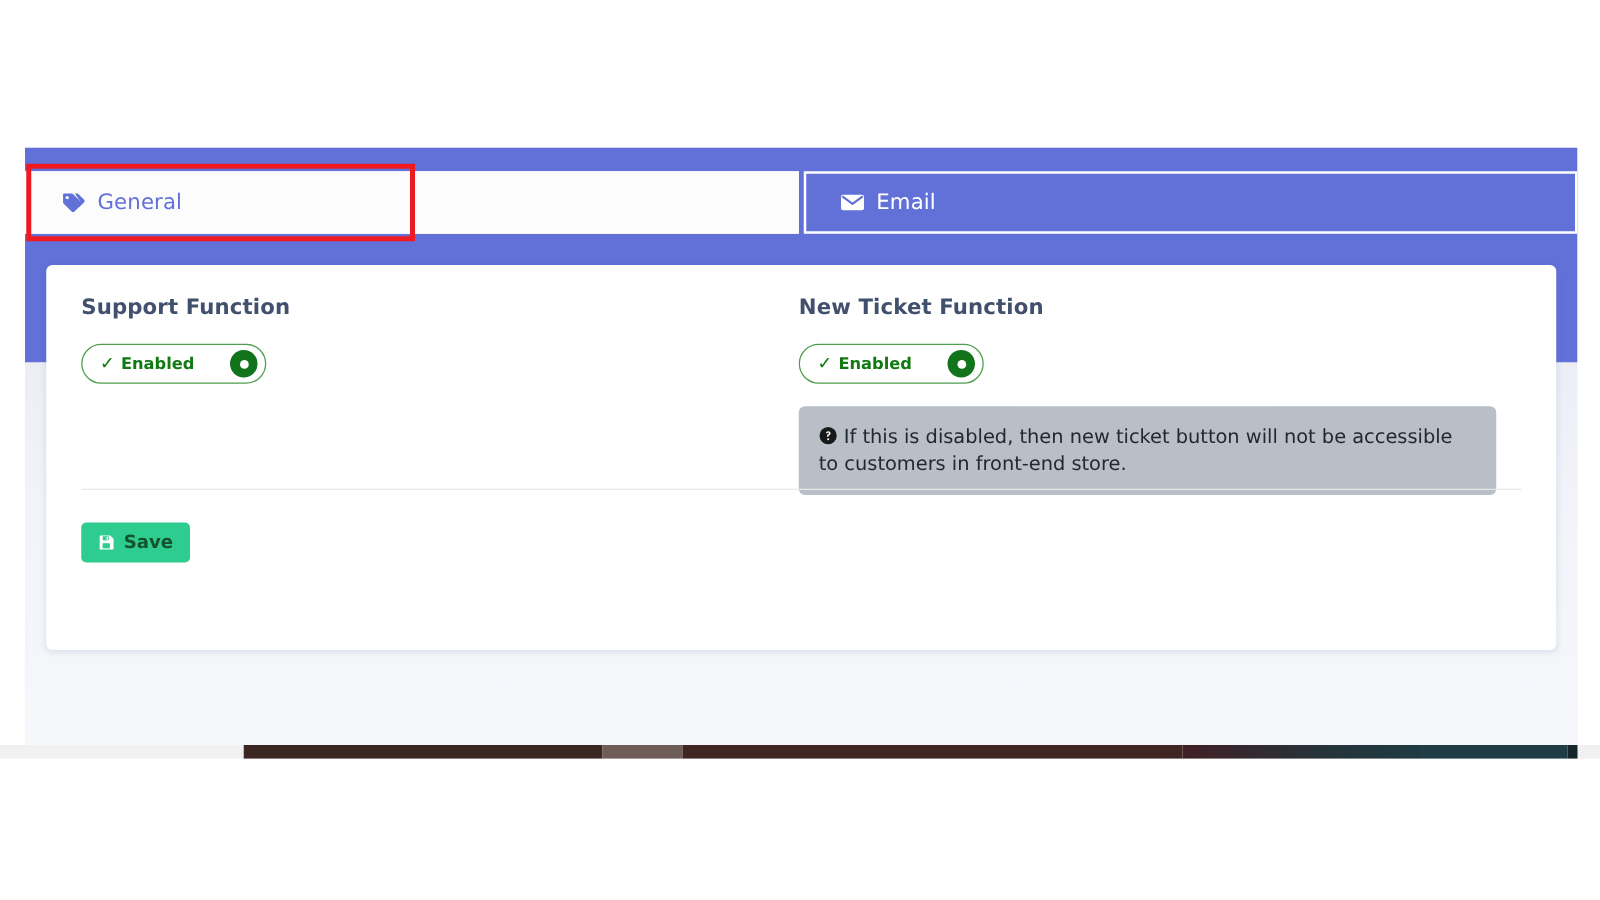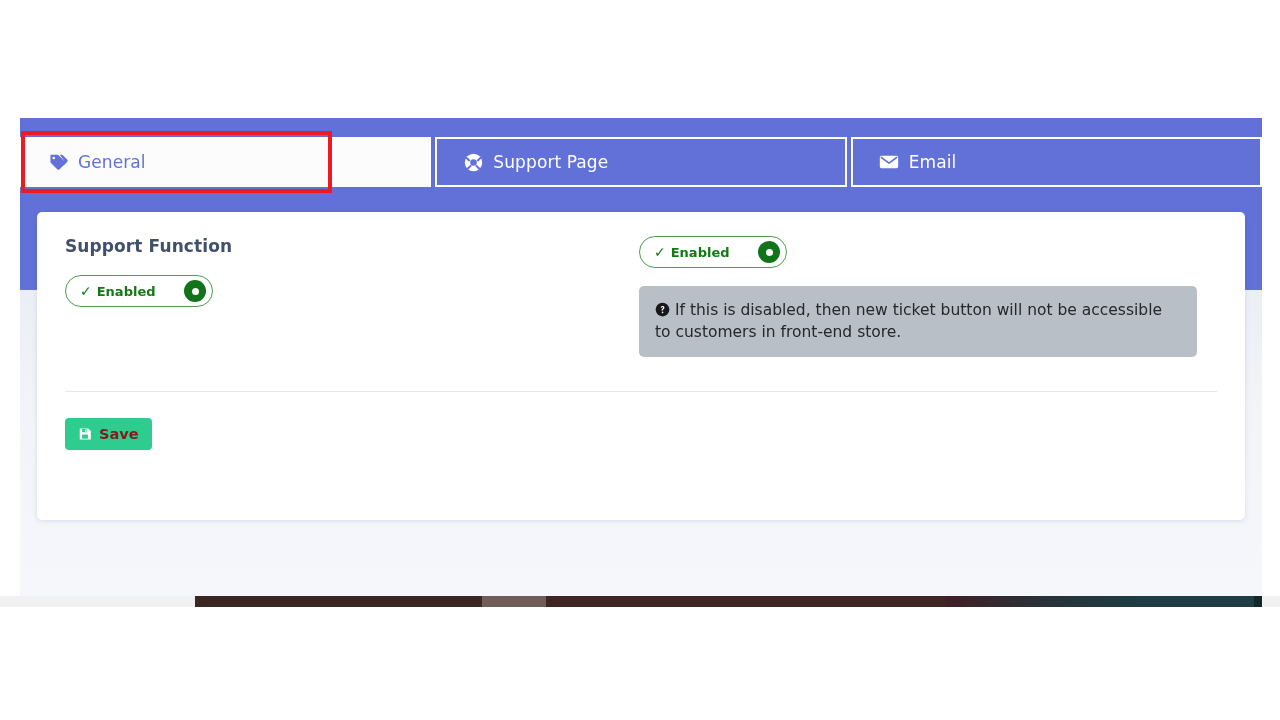--- a/index.html
+++ b/index.html
@@ -221,21 +221,21 @@
     position: absolute;
     left: 28px;
     top: 206px;
     height: 32px;
     display: inline-flex;
     align-items: center;
     background: #2ecc8f;
     border: none;
     border-radius: 4px;
     padding: 0 13px;
-    color: #7f1d1d;
+    color: #14532d;
     font-size: 14.5px;
     font-weight: bold;
     font-family: "DejaVu Sans", "Liberation Sans", sans-serif;
     cursor: pointer;
   }
 
   #save-button .save-icon {
     display: inline-flex;
     align-items: center;
     margin-right: 7px;
@@ -294,30 +294,20 @@
         <span class="tab-icon">
           <svg width="21" height="21" viewBox="0 0 24 24" fill="#6271d8">
             <path d="M1.5 3.2h9.3c.5 0 1 .2 1.3.6l7.4 7.4c.6.6.6 1.6 0 2.2l-6.5 6.5c-.6.6-1.6.6-2.2 0L3.4 12.5c-.4-.4-.6-.8-.6-1.3V4.4c0-.7.3-1.2.7-1.2z"></path>
             <path d="M13.6 3.2h2.1c.5 0 1 .2 1.3.6l5.1 5.1c.6.6.6 1.6 0 2.2l-4.7 4.7 1.1-5.6-4.9-7z"></path>
             <circle cx="6.6" cy="6.9" r="1.5" fill="#ffffff"></circle>
           </svg>
         </span>
         <span>General</span>
       </div>
 
-      <div class="tab">
-        <span class="tab-icon">
-          <svg width="19" height="19" viewBox="0 0 24 24">
-            <circle cx="12" cy="12" r="11" fill="#ffffff"></circle>
-            <circle cx="12" cy="12" r="4.2" fill="#6271d8"></circle>
-            <path d="M3.4 4.6l4.7 4.7-1.8 1.8-4.7-4.7zM20.6 4.6l-4.7 4.7 1.8 1.8 4.7-4.7zM3.4 19.4l4.7-4.7 1.8 1.8-4.7 4.7zM20.6 19.4l-4.7-4.7-1.8 1.8 4.7 4.7z" fill="#6271d8"></path>
-          </svg>
-        </span>
-        <span>Support Page</span>
-      </div>
 
       <div class="tab">
         <span class="tab-icon">
           <svg width="20" height="20" viewBox="0 0 24 20">
             <rect x="1" y="2.5" width="22" height="15" rx="2" fill="#ffffff"></rect>
             <path d="M2.2 4.2L12 11.4l9.8-7.2" stroke="#6271d8" stroke-width="2.1" fill="none" stroke-linejoin="round"></path>
           </svg>
         </span>
         <span>Email</span>
       </div>
@@ -340,20 +330,21 @@
               <span class="toggle-label">Enabled</span>
             </span>
             <span class="toggle-knob">
               <span class="toggle-knob-dot"></span>
             </span>
           </div>
 
         </div>
 
         <div class="col">
+          <div class="col-title">New Ticket Function</div>
 
           <div class="toggle">
             <span class="toggle-left">
               <span class="toggle-check">✓</span>
               <span class="toggle-label">Enabled</span>
             </span>
             <span class="toggle-knob">
               <span class="toggle-knob-dot"></span>
             </span>
           </div>

